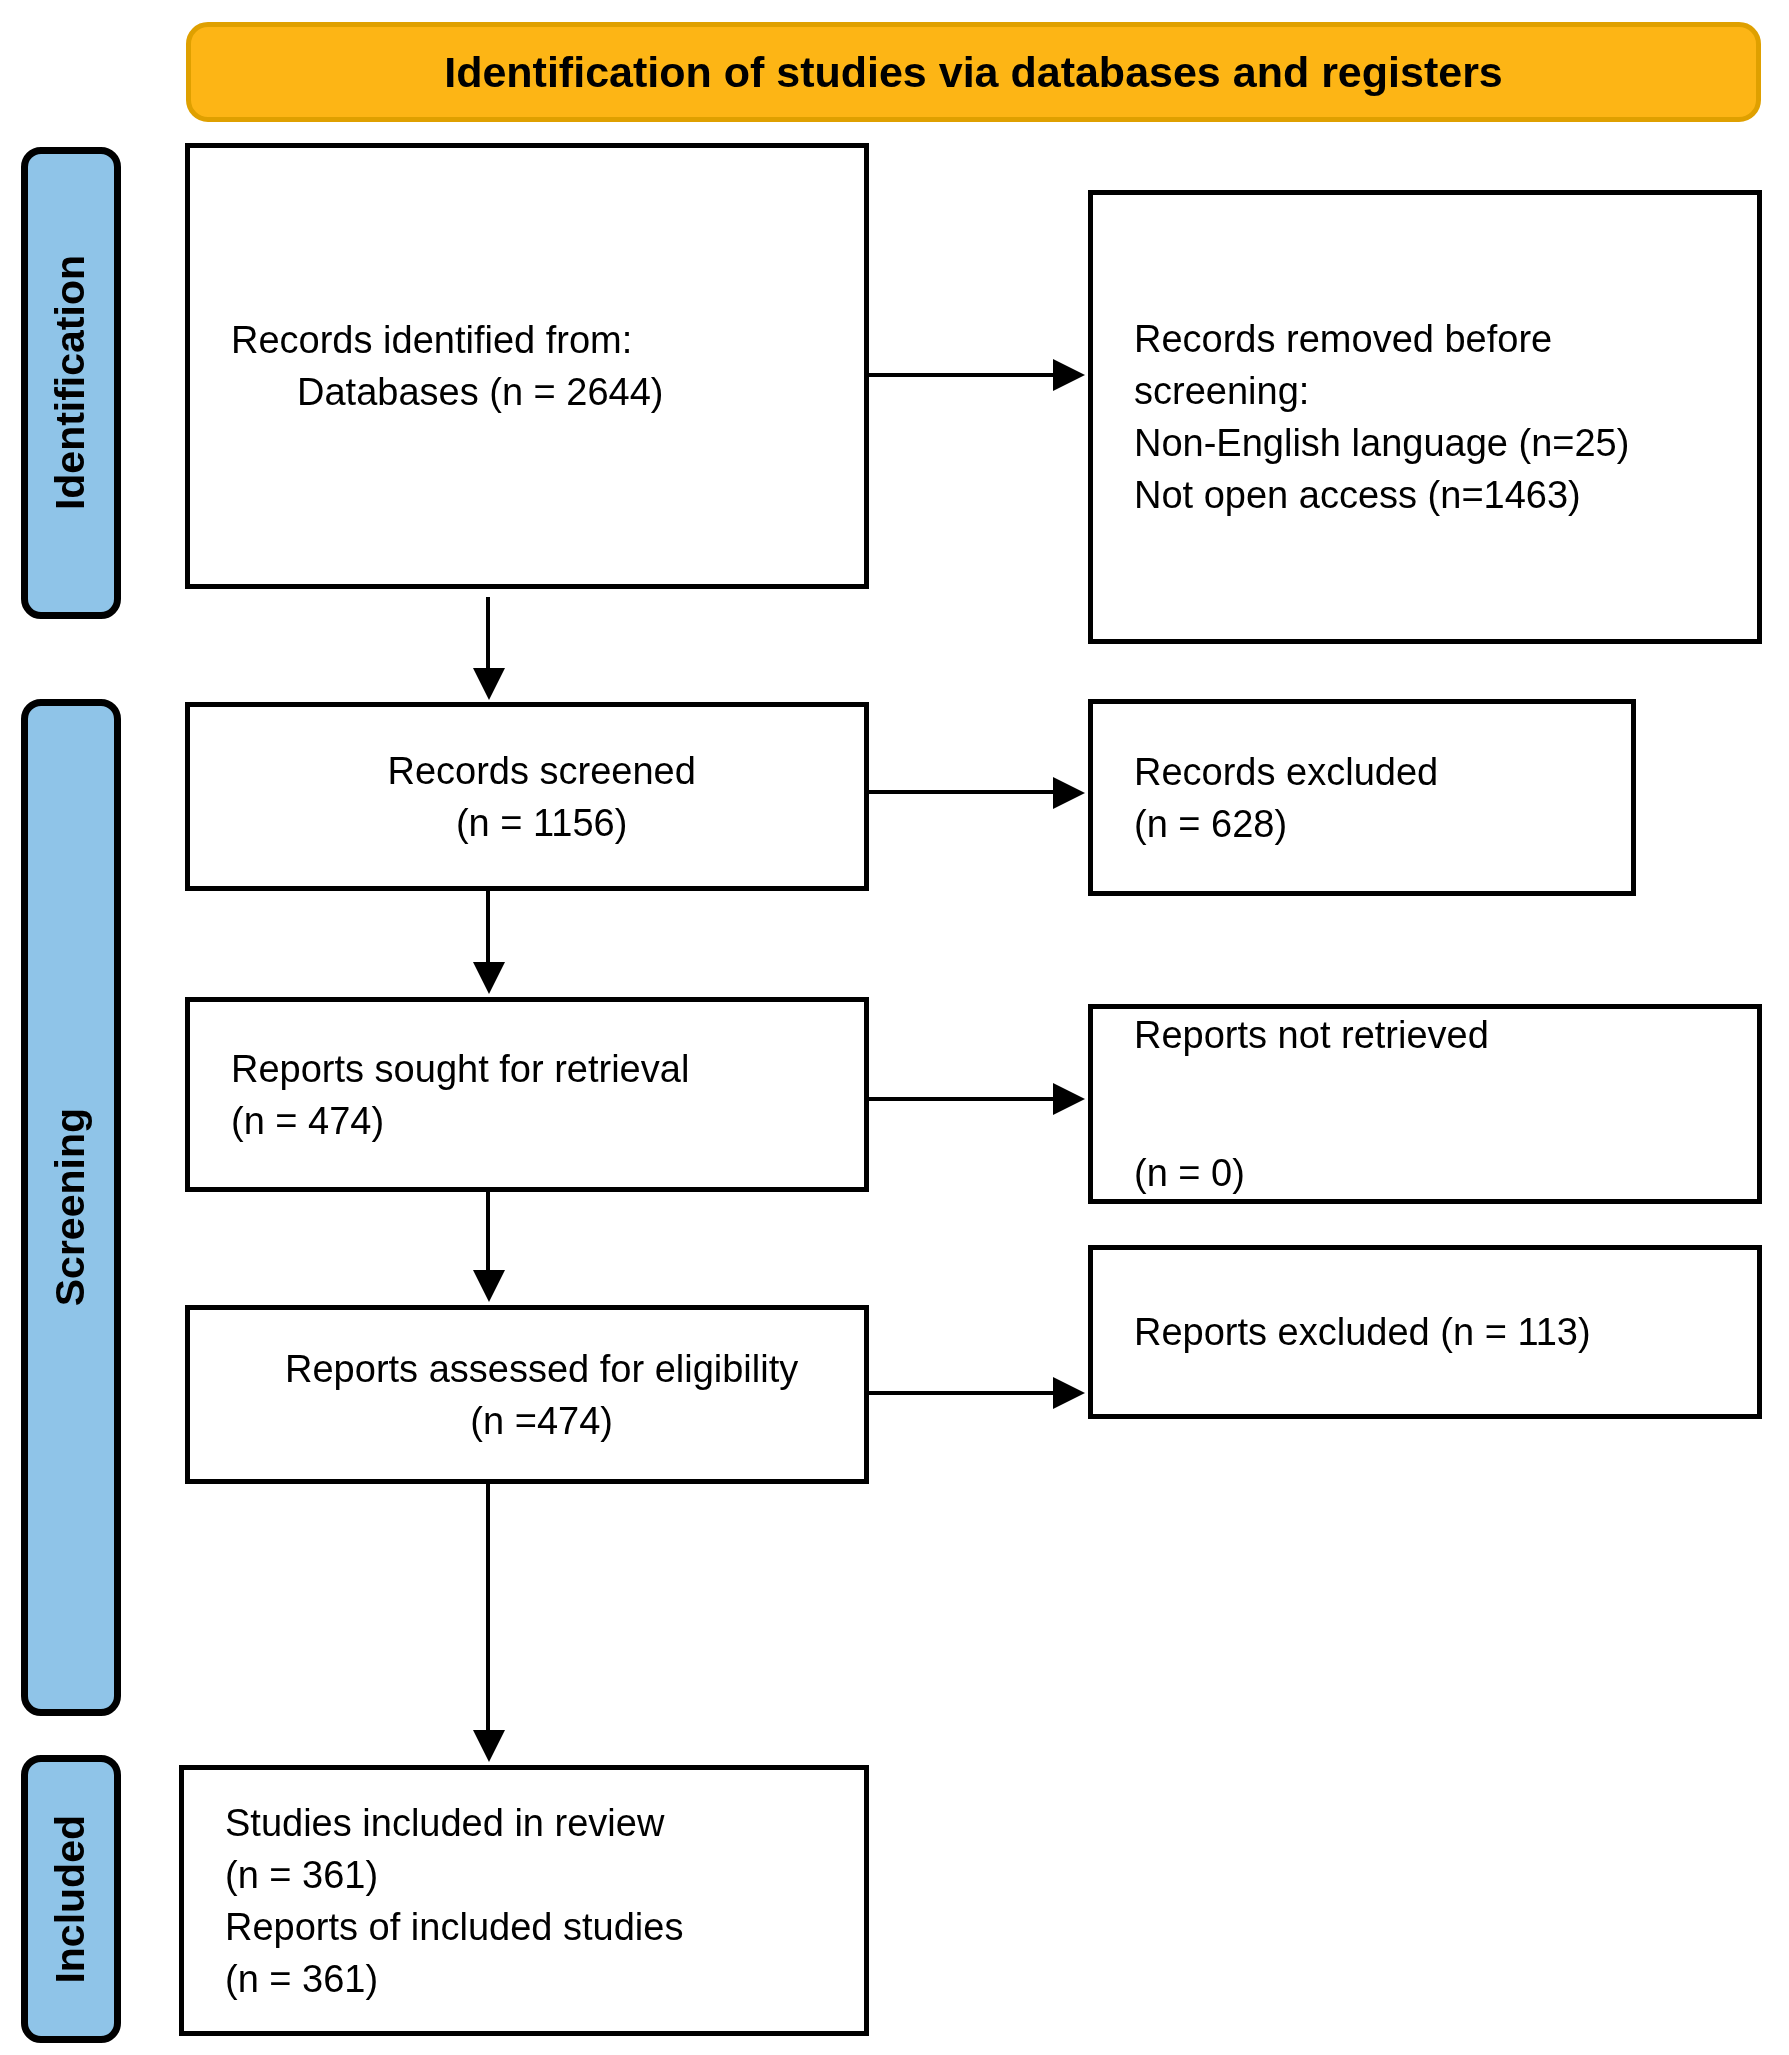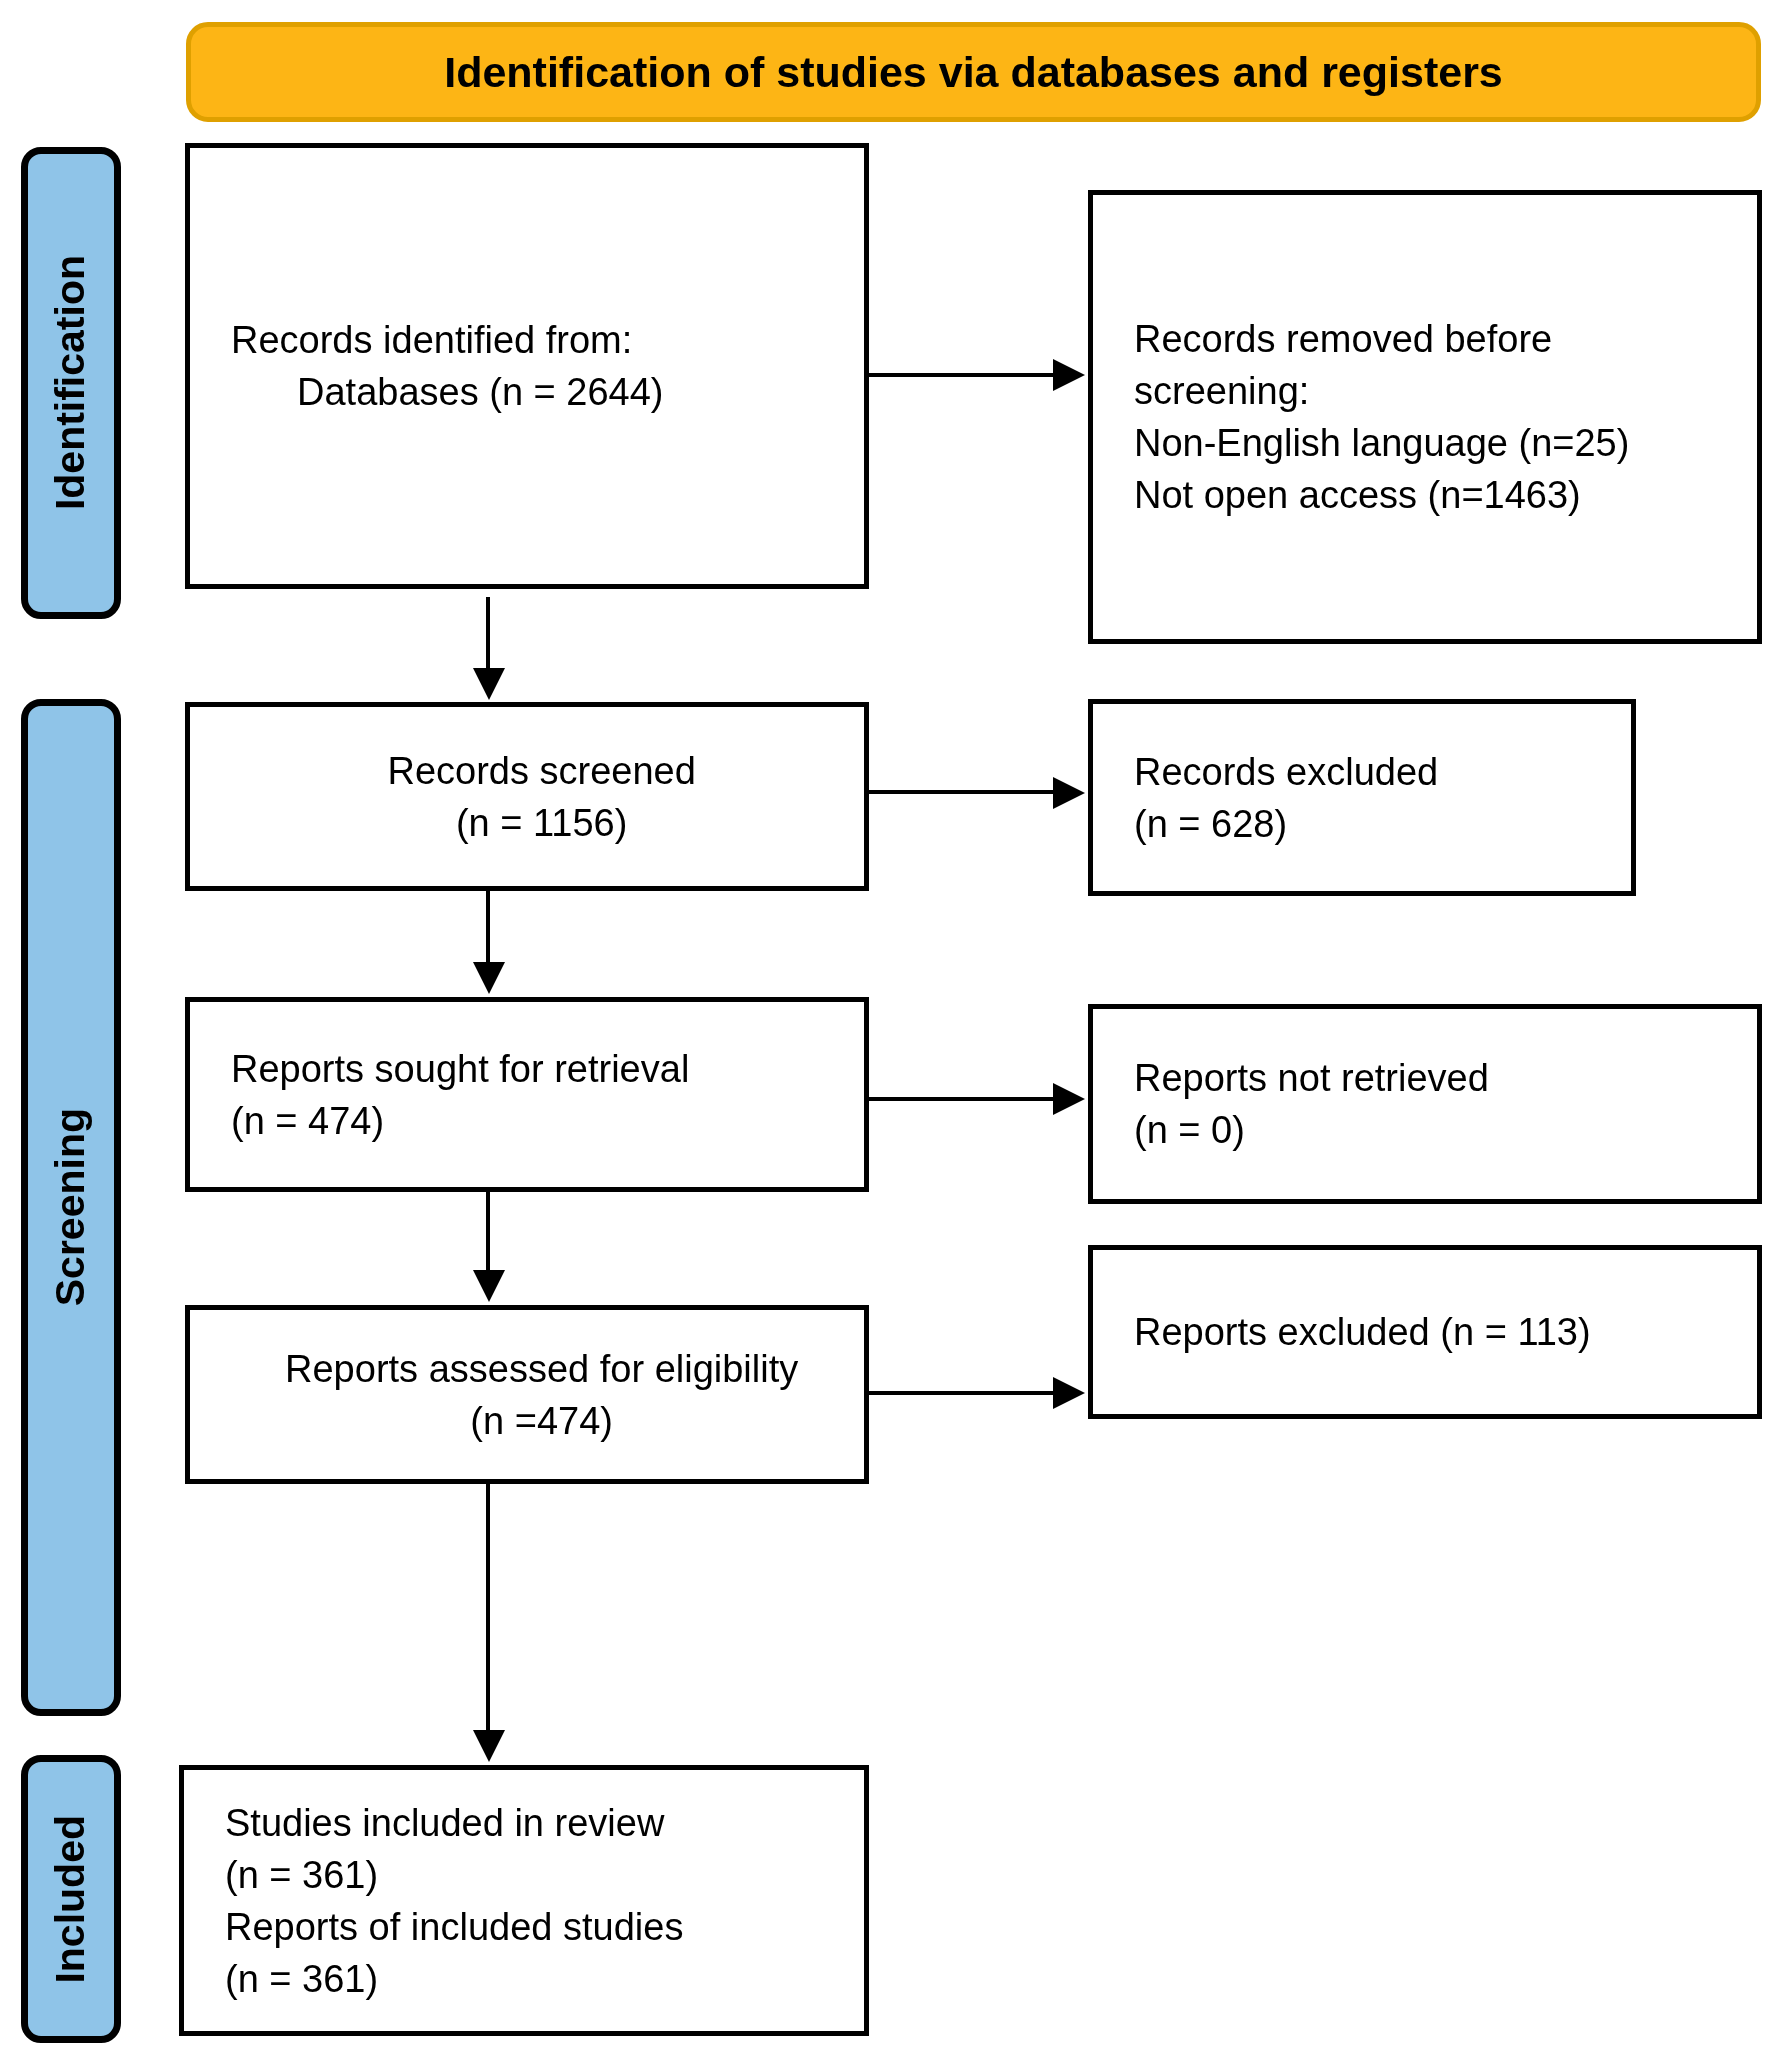--- a/index.html
+++ b/index.html
@@ -88,21 +88,21 @@
   <div class="line">screening:</div>
   <div class="line">Non-English language (n=25)</div>
   <div class="line">Not open access (n=1463)</div>
 </div>
 
 <div class="abs fbox" style="left:1088px;top:699px;width:548px;height:197px;">
   <div class="line">Records excluded</div>
   <div class="line">(n = 628)</div>
 </div>
 
-<div class="abs fbox" style="left:1088px;top:1004px;width:674px;height:200px;">
+<div class="abs fbox" style="left:1088px;top:1004px;width:674px;height:200px;justify-content:space-between;">
   <div class="line">Reports not retrieved</div>
   <div class="line">(n = 0)</div>
 </div>
 
 <div class="abs fbox" style="left:1088px;top:1245px;width:674px;height:174px;">
   <div class="line">Reports excluded (n = 113)</div>
 </div>
 
 <div class="abs vline" style="left:486px;top:597px;height:72px;"></div>
 <div class="abs vhead" style="left:473px;top:668px;"></div>

